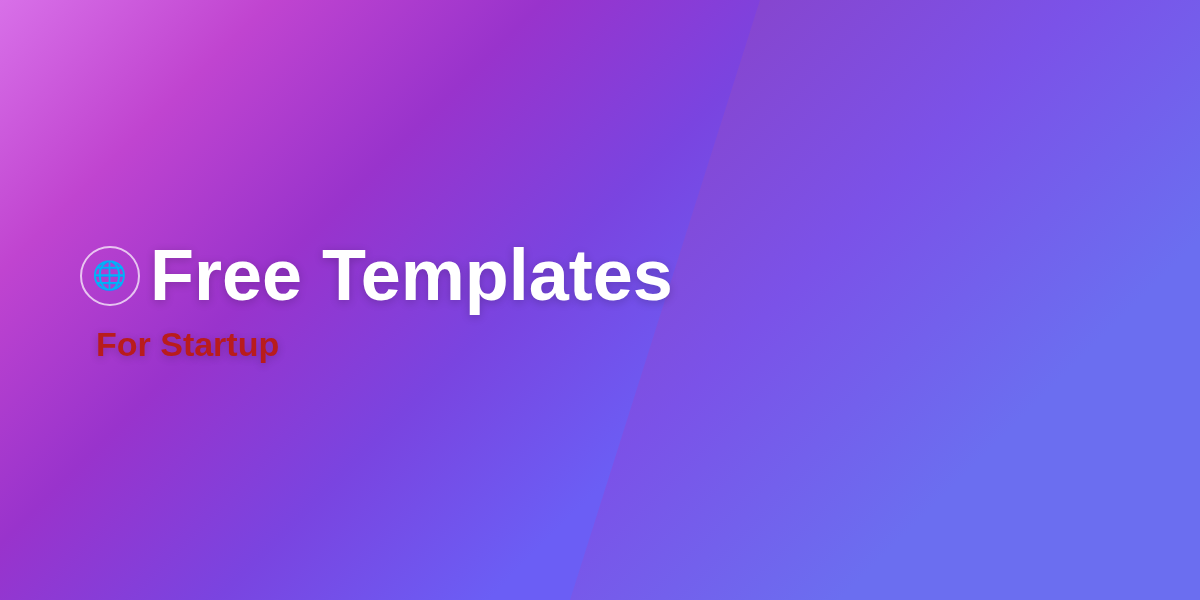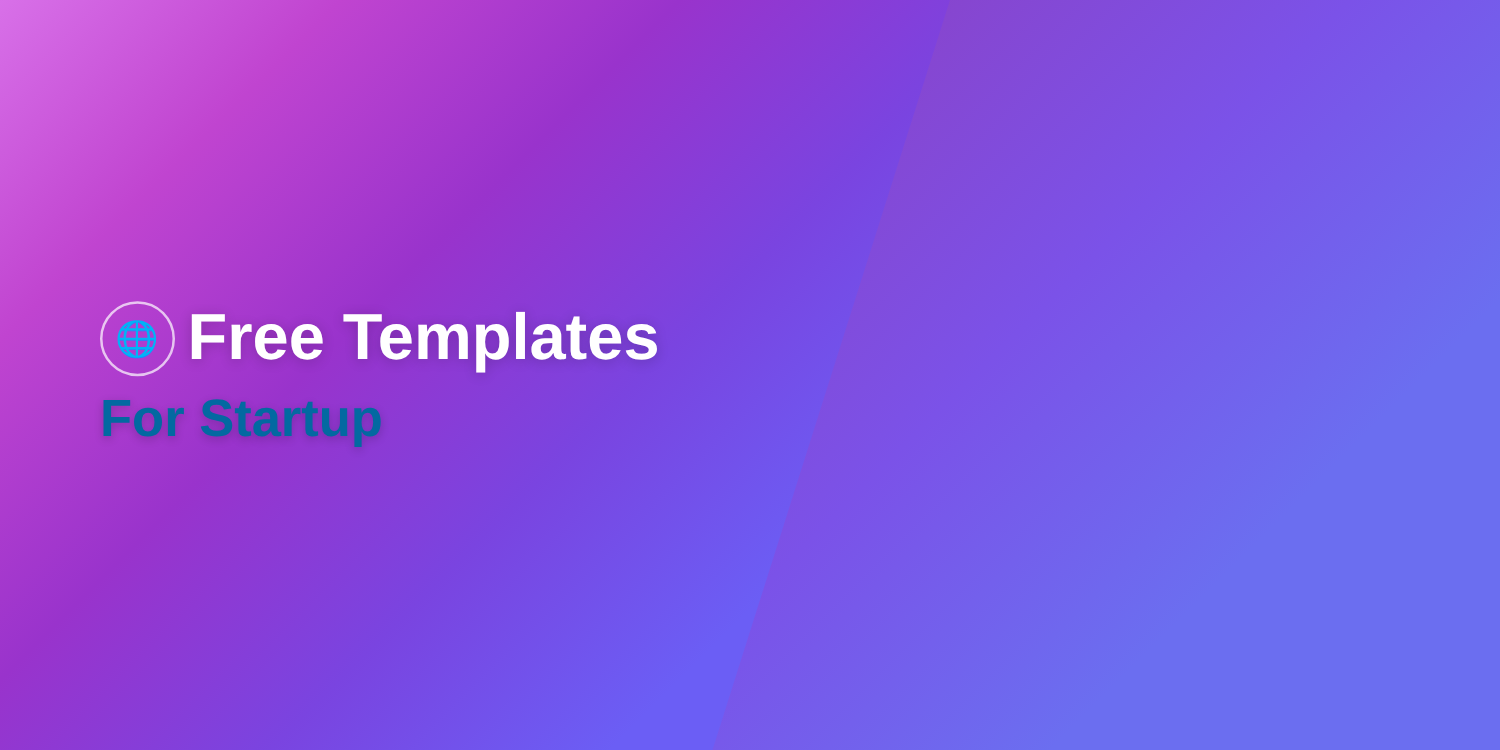--- a/index.html
+++ b/index.html
@@ -321,35 +321,36 @@
       justify-content: center;
       flex-shrink: 0;
     }
 
     .globe-inner {
       color: white;
       font-size: 28px;
     }
 
     .main-title {
-      font-size: 52px;
+      font-size: 72px;
       font-weight: 800;
       color: white;
       line-height: 1.1;
       text-shadow: 0 2px 10px rgba(0,0,0,0.2);
       display: inline;
     }
 
     .subtitle {
       display: block;
-      font-size: 42px;
+      font-size: 34px;
       font-weight: 700;
-      color: #0369a1;
+      color: #b91c1c;
       margin-top: 5px;
       text-shadow: 0 2px 8px rgba(0,0,0,0.2);
+      margin-left: 16px;
     }
 
     
     .container {
       position: relative;
       width: 1200px;
       height: 600px;
       overflow: hidden;
     }
 

